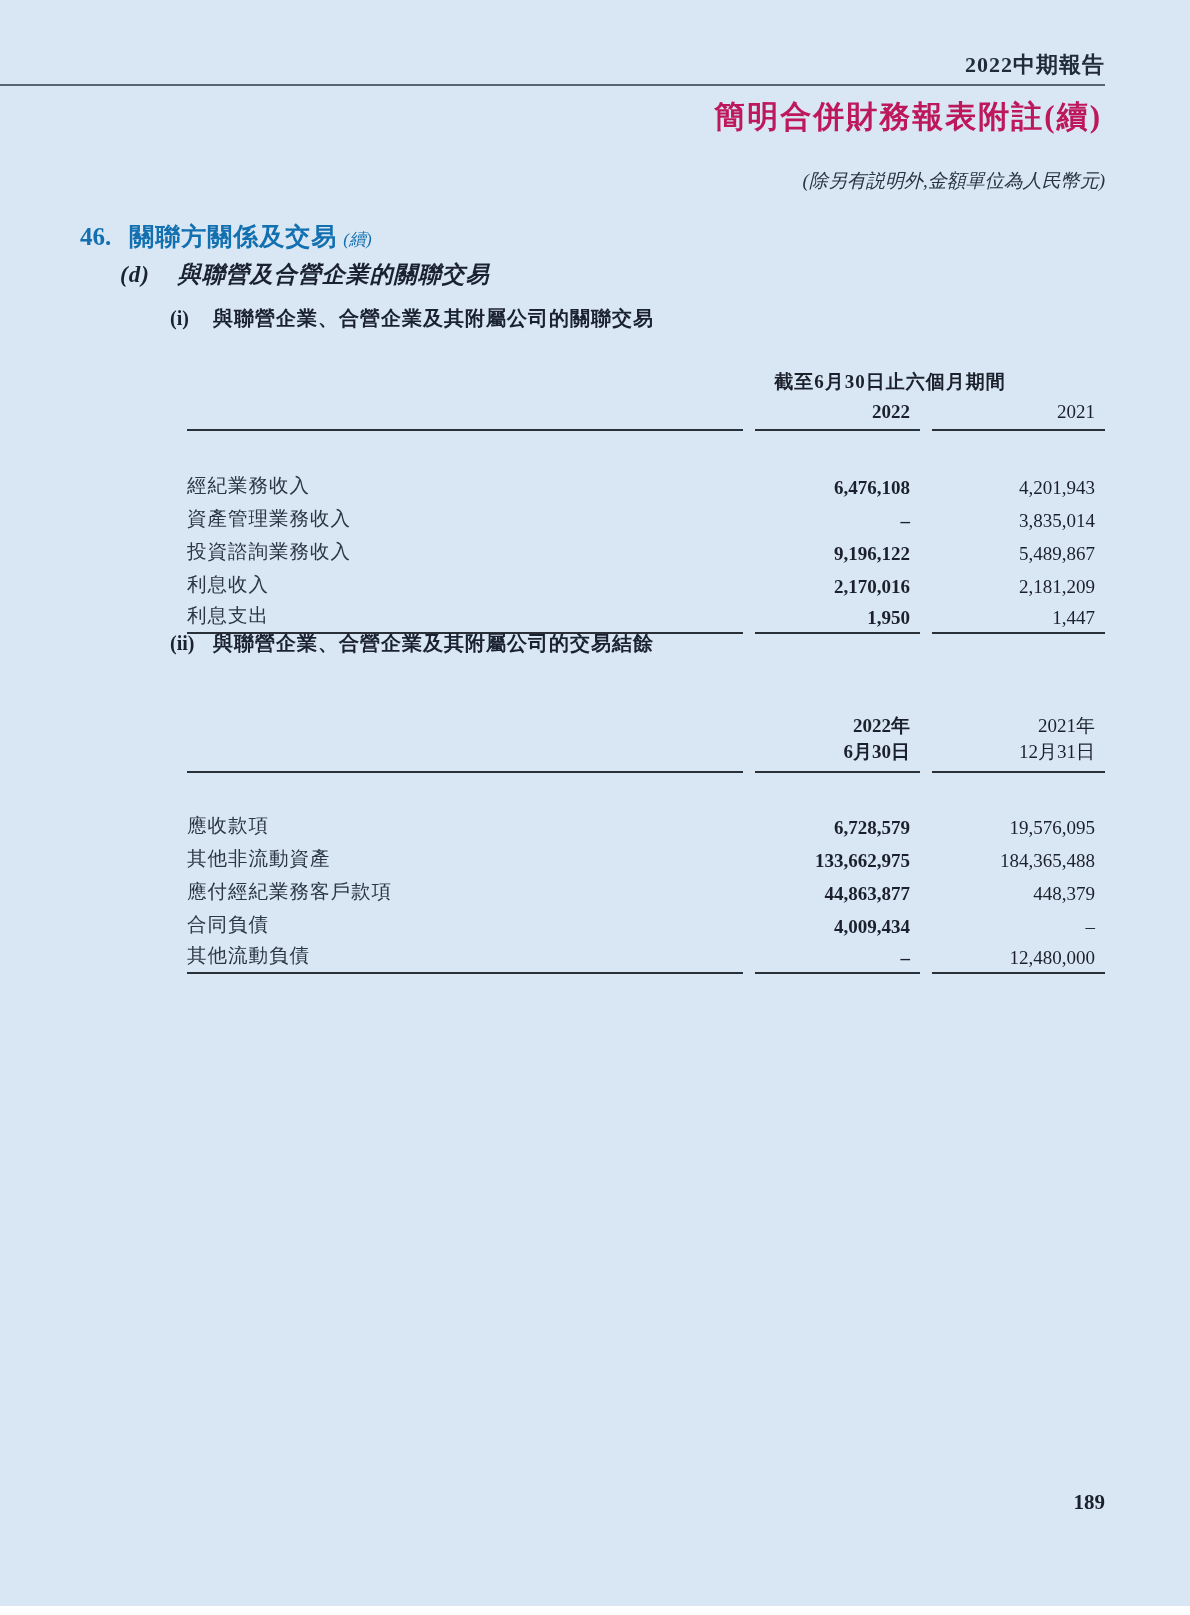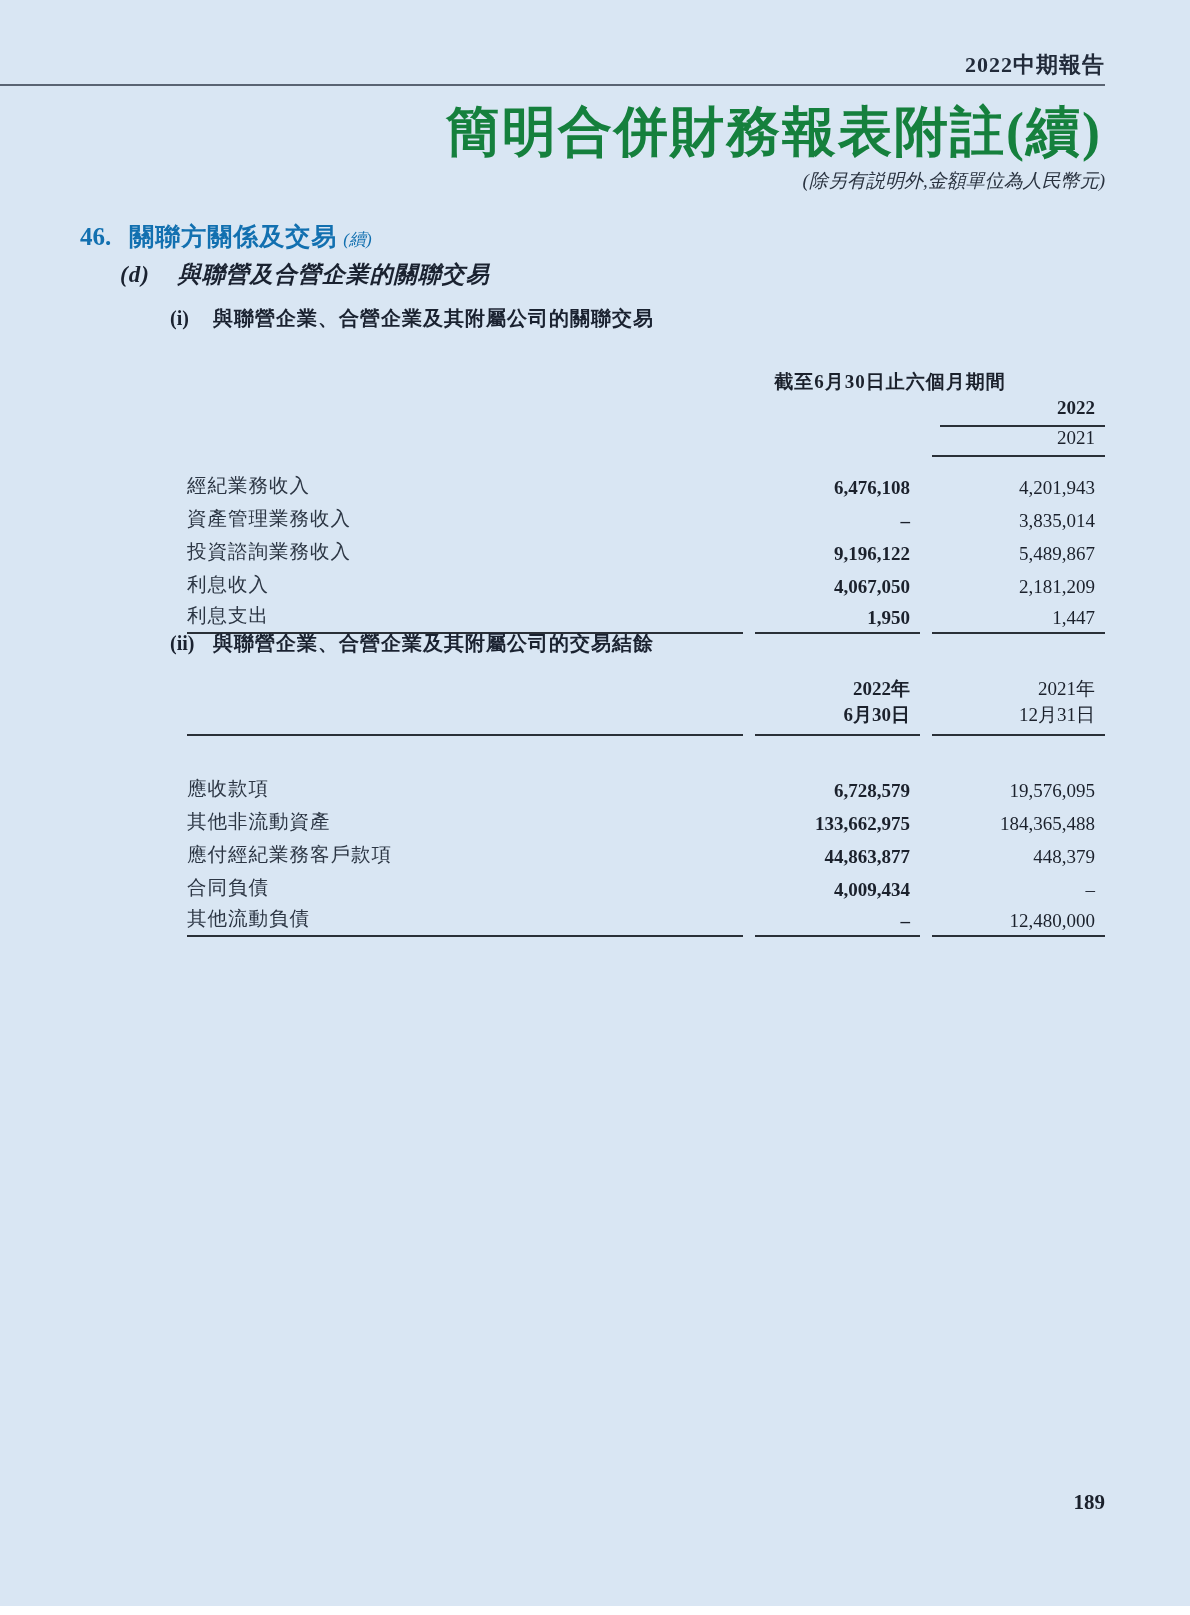--- a/index.html
+++ b/index.html
@@ -19,22 +19,22 @@
   .report-label{
     position:absolute;top:50px;left:0;width:1105px;
     text-align:right;font-size:22px;font-weight:bold;
     color:#222b3a;letter-spacing:1px;
   }
   .header-rule{
     position:absolute;top:84px;left:0;width:1105px;height:2px;background:#5a6472;
   }
   .doc-title{
     position:absolute;top:96px;left:0;width:1102px;
-    text-align:right;font-size:54px;font-weight:bold;
-    color:#15803d;letter-spacing:2px;
+    text-align:right;font-size:31px;font-weight:bold;
+    color:#be185d;letter-spacing:2px;
   }
   .doc-subtitle{
     position:absolute;top:168px;left:0;width:1105px;
     text-align:right;font-size:19px;font-style:italic;color:#2a3340;
   }
   
   .section-heading{
     position:absolute;top:220px;left:80px;
     color:#1270b0;font-weight:bold;font-size:25px;letter-spacing:1px;
   }
@@ -65,24 +65,24 @@
       font-size:19px;font-weight:bold;color:#1b212c;}
   .v2{width:163px;margin-left:12px;text-align:right;padding-right:10px;
       font-size:19px;color:#1b212c;}
   .rule-b .cell{border-bottom:2.5px solid #2a3038;}
   .period-row{display:flex;height:30px;align-items:flex-end;}
   .period-spacer{flex:1 1 auto;}
   .period-head{
     width:330px;margin-right:50px;text-align:center;
     font-size:19px;font-weight:bold;color:#1b212c;letter-spacing:1px;
   }
-  .years-row{height:36px;flex-direction:column;}
+  .years-row{height:36px;}
   .years-row .v1,.years-row .v2{padding-bottom:6px;}
   .y2{font-weight:normal;}
-  .t2-years1{height:26px;}
+  .t2-years1{height:26px;margin-top:37px;}
   .t2-years2{height:34px;}
   .t2-years2 .v1,.t2-years2 .v2{padding-bottom:6px;}
   .spacer36{height:36px;}
   .spacer38{height:38px;}
   .drow{height:33px;}
   .drow .cell{padding-bottom:3px;}
   
   .page-number{
     position:absolute;top:1490px;left:0;width:1105px;
     text-align:right;font-size:21px;font-weight:bold;color:#1b212c;
@@ -132,21 +132,21 @@
       <div class="cell v1">–</div>
       <div class="cell v2">3,835,014</div>
     </div>
     <div class="trow drow">
       <div class="cell lbl">投資諮詢業務收入</div>
       <div class="cell v1">9,196,122</div>
       <div class="cell v2">5,489,867</div>
     </div>
     <div class="trow drow">
       <div class="cell lbl">利息收入</div>
-      <div class="cell v1">4,067,050</div>
+      <div class="cell v1">2,170,016</div>
       <div class="cell v2">2,181,209</div>
     </div>
     <div class="trow drow rule-b">
       <div class="cell lbl">利息支出</div>
       <div class="cell v1">1,950</div>
       <div class="cell v2">1,447</div>
     </div>
   </div>
 
   <div class="part-head part-ii">

